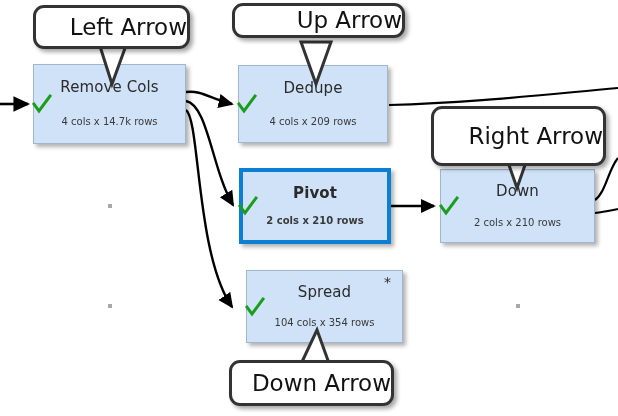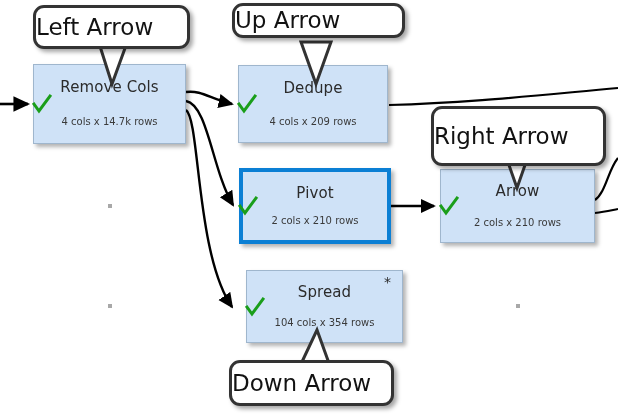--- a/index.html
+++ b/index.html
@@ -77,21 +77,21 @@
   
   .callout {
     position: absolute;
     background: #ffffff;
     border: 3px solid #333333;
     border-radius: 11px;
     box-sizing: border-box;
     box-shadow: 3px 3px 4px rgba(0,0,0,0.35);
     display: flex;
     align-items: center;
-    justify-content: flex-start;
+    justify-content: flex-end;
     z-index: 6;
   }
   .callout-label {
     font-size: 23px;
     color: #121212;
     white-space: nowrap;
     line-height: 1;
   }
   .tail {
     position: absolute;
@@ -161,34 +161,34 @@
 
   <div class="node" style="left:238px; top:65px; width:150px; height:78px;">
     <svg class="check" viewBox="0 0 22 22">
       <path d="M3,11 L8,18 L19,3" stroke="#1a9e1a" stroke-width="3" fill="none" stroke-linecap="square"></path>
     </svg>
     <div class="node-title">Dedupe</div>
     <div class="node-sub">4 cols x 209 rows</div>
     <div class="node-flag"></div>
   </div>
 
-  <div class="node selected" style="left:239px; top:168px; width:152px; height:76px;">
+  <div class="node selected" style="left:239px; top:168px; width:152px; height:76px;font-weight:bold;">
     <svg class="check" viewBox="0 0 22 22">
       <path d="M3,11 L8,18 L19,3" stroke="#1a9e1a" stroke-width="3" fill="none" stroke-linecap="square"></path>
     </svg>
     <div class="node-title">Pivot</div>
     <div class="node-sub">2 cols x 210 rows</div>
     <div class="node-flag"></div>
   </div>
 
   <div class="node" style="left:440px; top:169px; width:155px; height:74px;">
     <svg class="check" viewBox="0 0 22 22">
       <path d="M3,11 L8,18 L19,3" stroke="#1a9e1a" stroke-width="3" fill="none" stroke-linecap="square"></path>
     </svg>
-    <div class="node-title">Arrow</div>
+    <div class="node-title">Down</div>
     <div class="node-sub">2 cols x 210 rows</div>
     <div class="node-flag"></div>
   </div>
 
   <div class="node" style="left:246px; top:270px; width:157px; height:73px;">
     <svg class="check" viewBox="0 0 22 22">
       <path d="M3,11 L8,18 L19,3" stroke="#1a9e1a" stroke-width="3" fill="none" stroke-linecap="square"></path>
     </svg>
     <div class="node-title">Spread</div>
     <div class="node-sub">104 cols x 354 rows</div>

